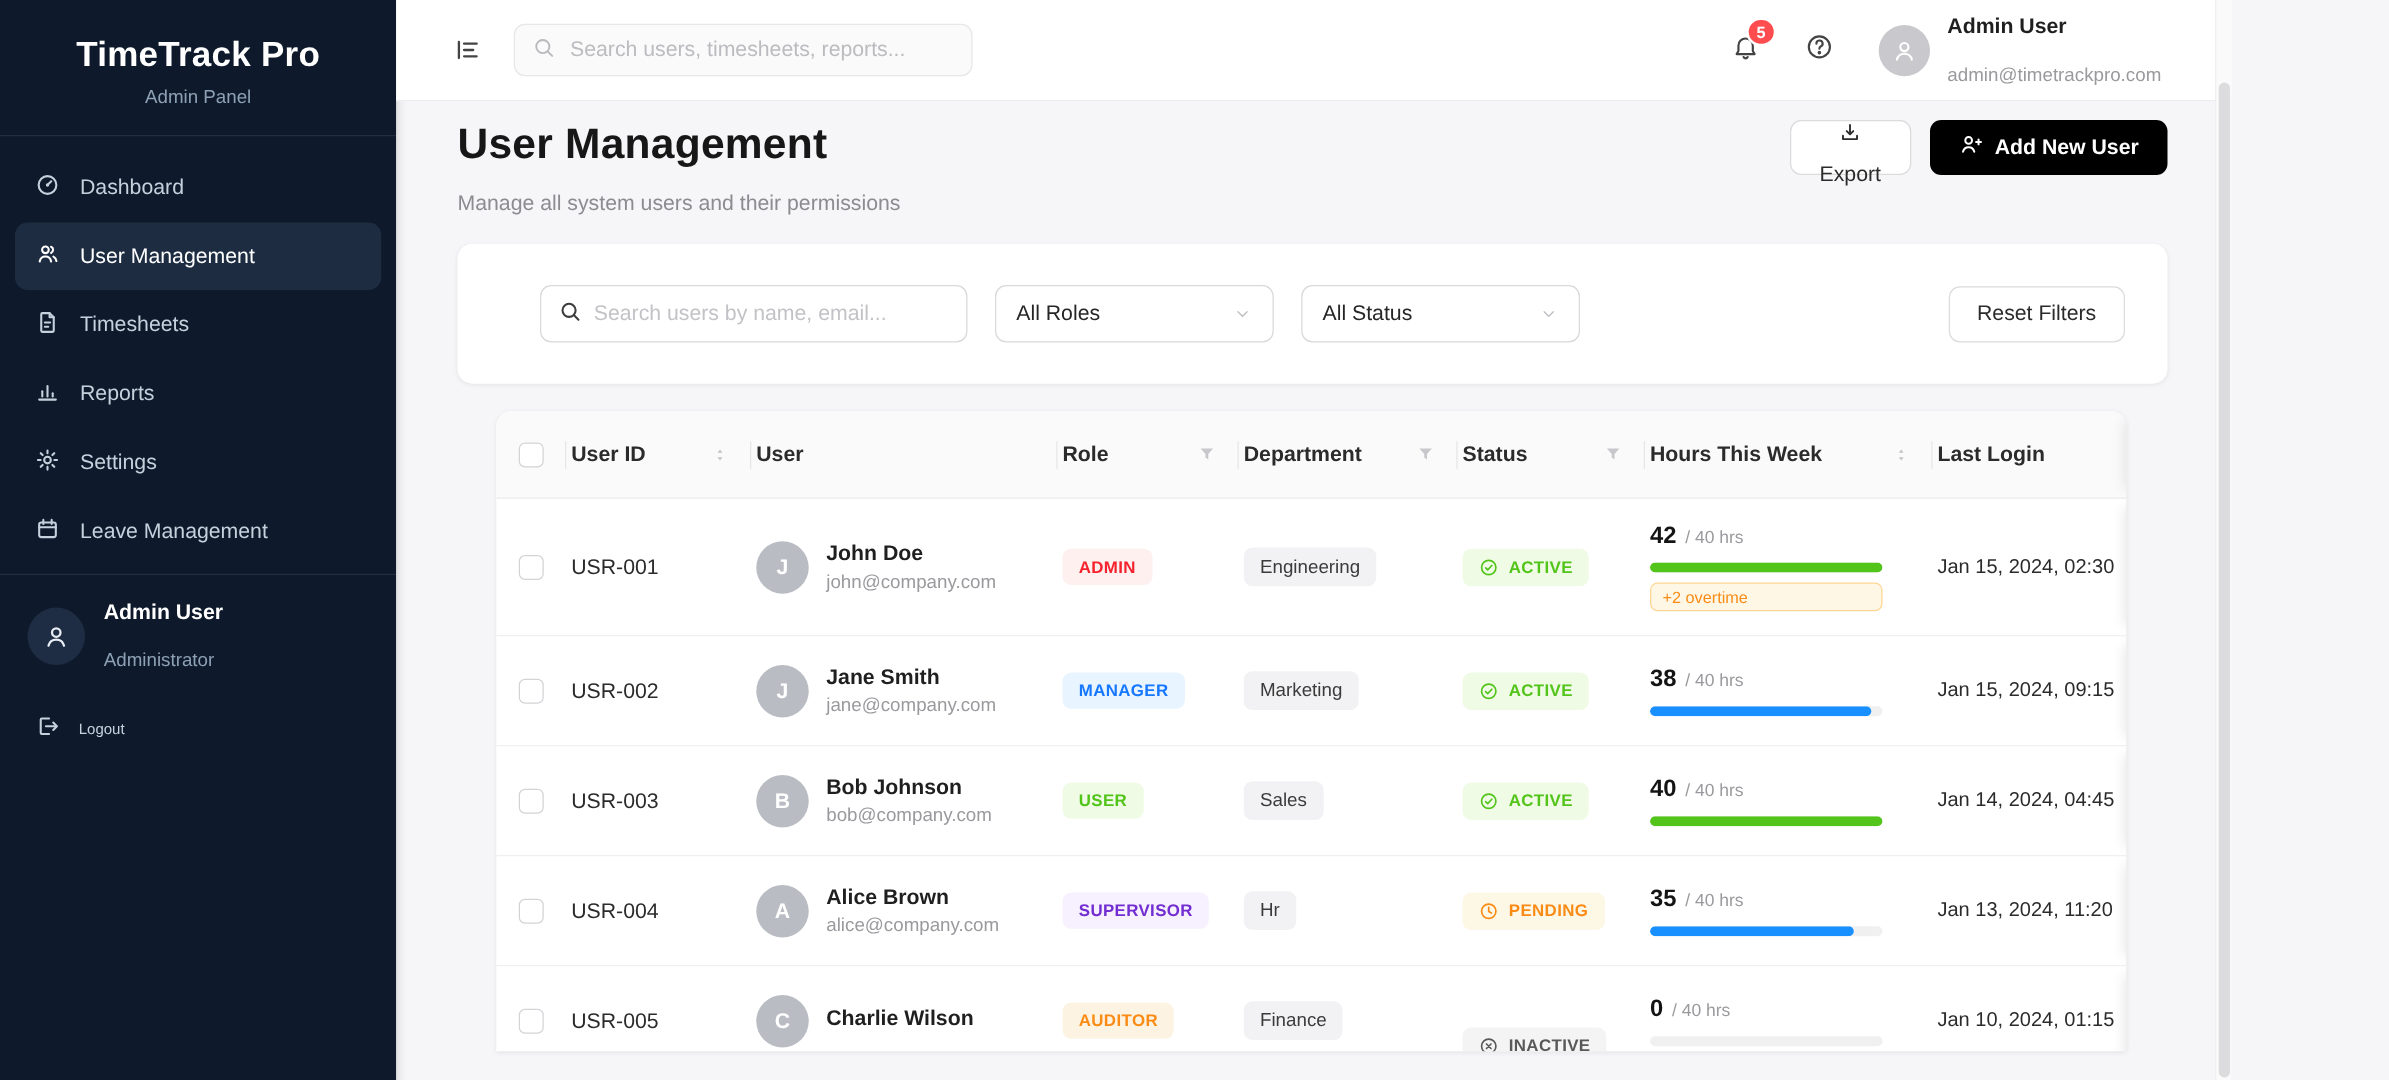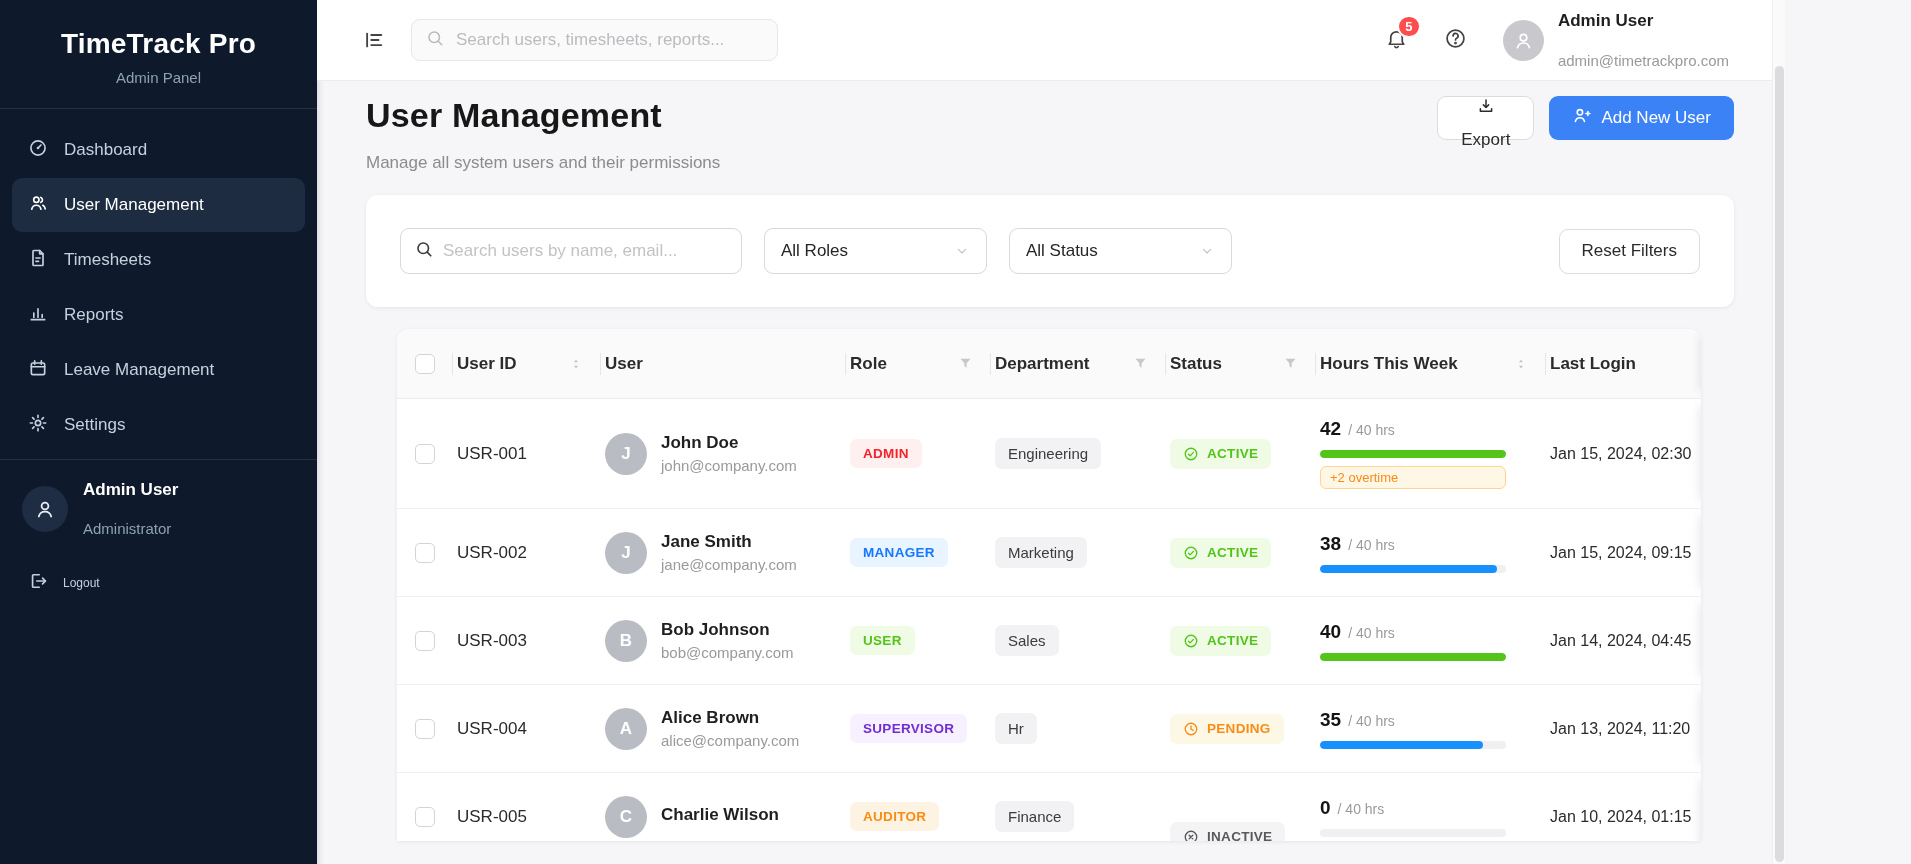--- a/index.html
+++ b/index.html
@@ -43,21 +43,21 @@
   .page-head { display:flex; align-items:flex-start; }
   .page-title { font-size:34px; font-weight:bold; color:#171717; letter-spacing:.2px; }
   .page-sub { font-size:17px; color:#8c8c90; margin-top:18px; }
   .head-actions { margin-left:auto; display:flex; gap:15px; }
   .btn { display:inline-flex; align-items:center; gap:10px; height:44px; padding:0 23px; border-radius:9px; font-size:17px; cursor:pointer; font-family:inherit; }
   .btn-default { background:#fff; border:1px solid #dcdcde; color:#2b2b2b;flex-direction:column; }
   .btn-primary { border:none; color:#fff; }
 
   
   .filter-card { margin-top:22px; background:#fff; border-radius:12px; box-shadow:0 1px 4px rgba(0,0,0,.07); padding:0 34px; height:112px; display:flex; align-items:center; gap:22px; }
-  .filter-search { display:flex; align-items:center; gap:10px; width:342px; height:46px; border:1px solid #d9d9db; border-radius:9px; padding:0 14px; color:#3d3d3d; }
+  .filter-search { display:flex; align-items:center; gap:10px; width:342px; height:46px; border:1px solid #d9d9db; border-radius:9px; padding:0 14px; color:#3d3d3d;margin-left:32px; }
   .filter-search input { border:none; outline:none; font-size:17px; width:100%; color:#595959; font-family:inherit; }
   .filter-search input::placeholder { color:#c3c3c7; }
   .select { display:flex; align-items:center; justify-content:space-between; width:223px; height:46px; border:1px solid #d9d9db; border-radius:9px; padding:0 16px; font-size:17px; color:#262626; cursor:pointer; }
   .select .chev { color:#bfbfc3; display:flex; }
   .reset-btn { margin-left:auto; height:45px; padding:0 22px; background:#fff; border:1px solid #dcdcde; border-radius:9px; font-size:17px; color:#2b2b2b; cursor:pointer; font-family:inherit; }
 
   
   .table-card { margin:22px 33px 0 31px; background:#fff; border-radius:12px 12px 0 0; box-shadow:0 1px 4px rgba(0,0,0,.07); overflow:hidden; height:512px; }
   .grid-row { display:grid; grid-template-columns:56px 148px 245px 145px 175px 150px 230px 156px 125px; align-items:center; }
   .thead { background:#fafafa; height:70px; border-bottom:1px solid #ececec; }
@@ -136,33 +136,33 @@
         <span><svg viewBox="0 0 24 24" width="20" height="20" fill="none" stroke="currentColor" stroke-width="2" stroke-linecap="round">
               <path d="M4 20h16"></path>
               <path d="M7 17v-5"></path>
               <path d="M12 17V7"></path>
               <path d="M17 17v-3"></path>
             </svg></span>
         <span>Reports</span>
       </div>
       <div class="nav-item">
         <span><svg viewBox="0 0 24 24" width="20" height="20" fill="none" stroke="currentColor" stroke-width="2" stroke-linecap="round">
+              <circle cx="12" cy="12" r="3.2"></circle>
+              <path d="M12 2.8v2.6M12 18.6v2.6M2.8 12h2.6M18.6 12h2.6M5.5 5.5l1.8 1.8M16.7 16.7l1.8 1.8M18.5 5.5l-1.8 1.8M7.3 16.7l-1.8 1.8"></path>
+            </svg></span>
+        <span>Settings</span>
+      </div>
+      <div class="nav-item">
+        <span><svg viewBox="0 0 24 24" width="20" height="20" fill="none" stroke="currentColor" stroke-width="2" stroke-linecap="round">
               <rect x="4" y="6" width="16" height="14" rx="2"></rect>
               <path d="M8 3.5v4"></path>
               <path d="M16 3.5v4"></path>
               <path d="M4 10.5h16"></path>
             </svg></span>
         <span>Leave Management</span>
-      </div>
-      <div class="nav-item">
-        <span><svg viewBox="0 0 24 24" width="20" height="20" fill="none" stroke="currentColor" stroke-width="2" stroke-linecap="round">
-              <circle cx="12" cy="12" r="3.2"></circle>
-              <path d="M12 2.8v2.6M12 18.6v2.6M2.8 12h2.6M18.6 12h2.6M5.5 5.5l1.8 1.8M16.7 16.7l1.8 1.8M18.5 5.5l-1.8 1.8M7.3 16.7l-1.8 1.8"></path>
-            </svg></span>
-        <span>Settings</span>
       </div>
     </nav>
     <div class="side-divider"></div>
     <div class="side-user">
       <span class="side-avatar">
           <svg viewBox="0 0 24 24" width="24" height="24" fill="none" stroke="currentColor" stroke-width="1.8" stroke-linecap="round">
             <circle cx="12" cy="9" r="3.4"></circle>
             <path d="M5.8 19.5c.8-3.3 3.3-4.9 6.2-4.9s5.4 1.6 6.2 4.9"></path>
           </svg>
         </span>
@@ -237,21 +237,21 @@
         </div>
         <div class="head-actions">
           <button class="btn btn-default">
             <span><svg viewBox="0 0 24 24" width="18" height="18" fill="none" stroke="currentColor" stroke-width="2" stroke-linecap="round" stroke-linejoin="round">
                   <path d="M12 4v9"></path>
                   <path d="M8.5 10.5 12 14l3.5-3.5"></path>
                   <path d="M4.5 15.5v3.5h15v-3.5"></path>
                 </svg></span>
             <span>Export</span>
           </button>
-          <button class="btn btn-primary" id="add-user-btn" style="background: #3b82f6;">
+          <button class="btn btn-primary" id="add-user-btn" style="background: #000000; font-weight: bold;">
             <span><svg viewBox="0 0 24 24" width="19" height="19" fill="none" stroke="currentColor" stroke-width="2" stroke-linecap="round">
                   <circle cx="10" cy="8" r="3.4"></circle>
                   <path d="M4.3 19.5c.7-3 3-4.6 5.7-4.6s5 1.6 5.7 4.6"></path>
                   <path d="M17.5 9.5h5"></path>
                   <path d="M20 7v5"></path>
                 </svg></span>
             <span>Add New User</span>
           </button>
         </div>
       </div>

